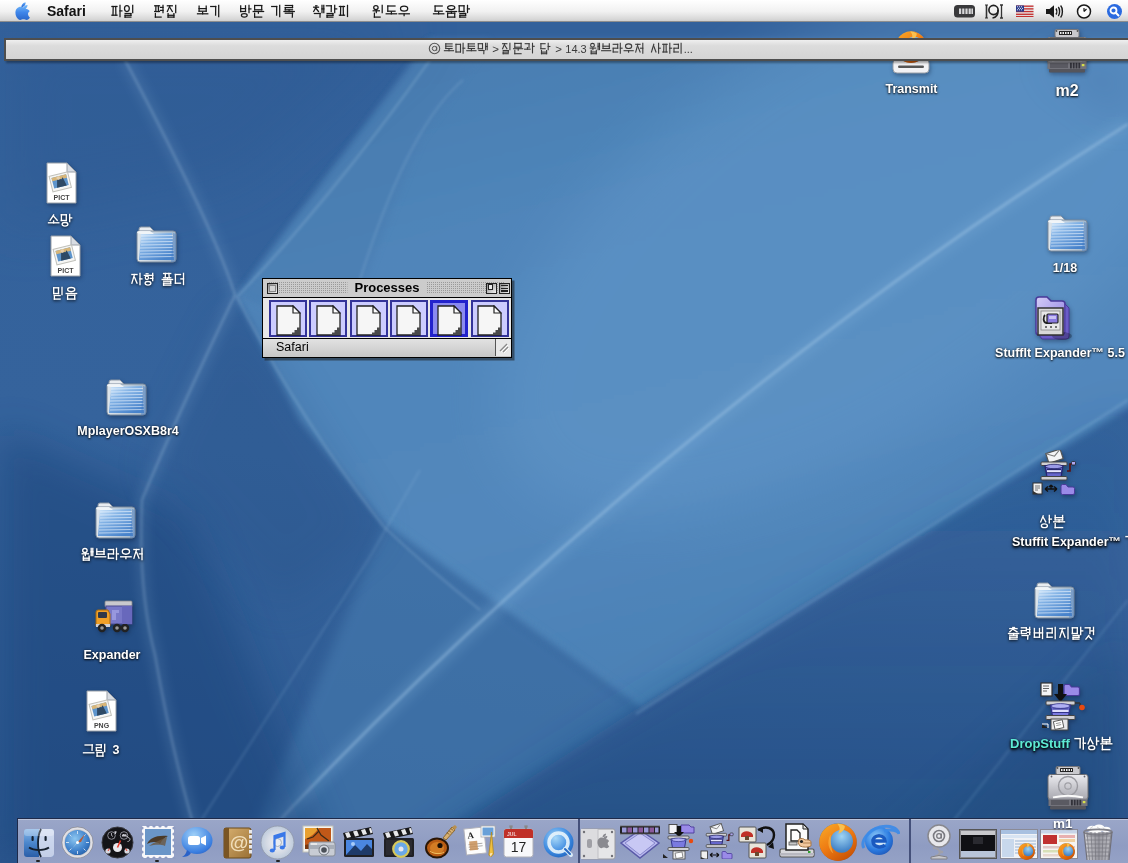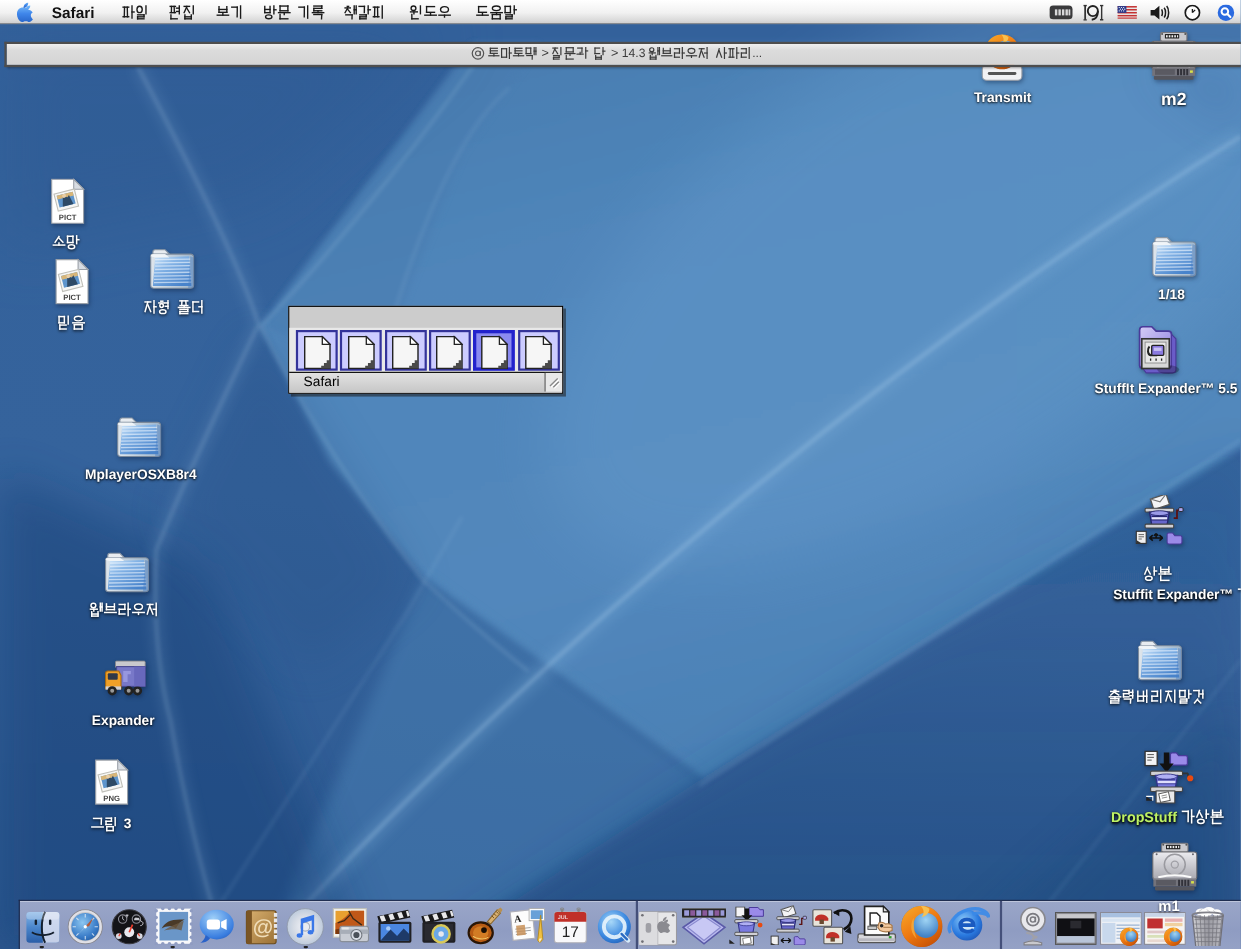--- a/index.html
+++ b/index.html
@@ -845,21 +845,21 @@
           <line x1="65.1" y1="10.3" x2="65.1" y2="12.1"></line>
           <line x1="65.1" y1="12.1" x2="70.9" y2="12.1"></line>
           <line x1="77.2" y1="0.8" x2="82.0" y2="0.8"></line>
           <line x1="82.0" y1="0.8" x2="81.9" y2="6.5"></line>
           <line x1="85.5" y1="0.4" x2="85.5" y2="7.5"></line>
           <line x1="82.9" y1="3.9" x2="85.5" y2="3.9"></line>
           <line x1="80.8" y1="8.5" x2="77.9" y2="12.1"></line>
           <line x1="80.8" y1="9.4" x2="83.6" y2="12.1"></line>
         </g>
       </svg></div>
-    <div class="abs" style="left:1010px;top:734px;white-space:nowrap;filter:drop-shadow(0 1px 1.5px rgba(0,0,0,0.9));"><span style="color:#bef264;font-weight:bold;font-size:13px;vertical-align:middle;text-shadow:0 1px 2px rgba(0,0,0,0.85);">DropStuff </span><svg class="ko " width="40" height="13" viewBox="0 0 40 13" style="overflow:visible">
+    <div class="abs" style="left:1010px;top:734px;white-space:nowrap;filter:drop-shadow(0 1px 1.5px rgba(0,0,0,0.9));"><span style="color:#5eead4;font-weight:bold;font-size:13px;vertical-align:middle;text-shadow:0 1px 2px rgba(0,0,0,0.85);">DropStuff </span><svg class="ko " width="40" height="13" viewBox="0 0 40 13" style="overflow:visible">
         <g stroke="#ffffff" stroke-width="1.40" stroke-linecap="square" fill="#ffffff" font-family="Liberation Sans, sans-serif">
           <line x1="1.0" y1="1.6" x2="6.2" y2="1.6"></line>
           <line x1="6.2" y1="1.6" x2="6.1" y2="10.7"></line>
           <line x1="9.3" y1="0.4" x2="9.3" y2="12.0"></line>
           <line x1="9.3" y1="6.2" x2="11.4" y2="6.2"></line>
           <line x1="16.5" y1="0.8" x2="14.0" y2="6.8"></line>
           <line x1="16.5" y1="2.3" x2="19.0" y2="6.8"></line>
           <line x1="22.6" y1="0.4" x2="22.6" y2="7.8"></line>
           <line x1="22.6" y1="4.1" x2="24.6" y2="4.1"></line>
           <ellipse cx="17.7" cy="10.7" rx="3.0" ry="1.9" fill="none"></ellipse>
@@ -989,20 +989,35 @@
           <line x1="79.8" y1="5.2" x2="81.6" y2="5.2"></line>
           <line x1="84.0" y1="1.3" x2="88.4" y2="1.3"></line>
           <line x1="88.4" y1="1.3" x2="88.4" y2="5.2"></line>
           <line x1="88.4" y1="5.2" x2="84.0" y2="5.2"></line>
           <line x1="84.0" y1="5.2" x2="84.0" y2="9.0"></line>
           <line x1="84.0" y1="9.0" x2="88.4" y2="9.0"></line>
           <line x1="91.1" y1="0.3" x2="91.1" y2="10.1"></line>
         </g>
       </svg><span style="vertical-align:middle;">...</span></div>
     <div class="abs" style="left:262px;top:278px;width:248px;height:78px;background:#ccc;border:1px solid #000;box-shadow:2.5px 2.5px 0 rgba(30,30,30,0.55);">
+<div class="abs" style="left:0;top:0;right:0;height:18px;border-bottom:1px solid #000;background:#ccc;">
+<div class="abs" style="left:6px;right:6px;top:3px;bottom:3px;background-image:radial-gradient(circle at 0.5px 0.5px,#9a9a9a 0.65px,rgba(0,0,0,0) 0.75px);background-size:2px 2px;"></div>
+<div class="abs" style="left:50%;top:0;transform:translateX(-50%);background:#ccc;padding:0 7px;font-size:13px;font-weight:bold;color:#000;line-height:18px;">Processes</div>
+<div class="abs" style="left:4px;top:3.5px;width:9px;height:9px;background:linear-gradient(135deg,#8a8a8a,#f2f2f2);border:1px solid #222;">
+          <div class="abs" style="left:1px;top:1px;width:5px;height:5px;background:#d4d4d4;border:1px solid #888;"></div>
+        </div>
+<div class="abs" style="right:14px;top:3.5px;width:9px;height:9px;background:linear-gradient(135deg,#8a8a8a,#f2f2f2);border:1px solid #222;">
+          <div class="abs" style="left:0.5px;top:0.5px;width:3.5px;height:3.5px;border:1px solid #222;background:#e8e8e8;"></div>
+        </div>
+<div class="abs" style="right:1.5px;top:3.5px;width:9px;height:9px;background:linear-gradient(135deg,#8a8a8a,#f2f2f2);border:1px solid #222;">
+          <div style="margin:1.5px 1px;height:1.2px;background:#222"></div>
+          <div style="margin:1.5px 1px;height:1.2px;background:#222"></div>
+          <div style="margin:1.5px 1px;height:1.2px;background:#222"></div>
+        </div>
+</div>
 <div class="abs" style="left:0;top:19px;right:0;height:40px;background:#e8e8e8;padding:0;">
         <div class="abs" style="left:6.0px;top:1.5px;width:38px;height:37px;box-sizing:border-box;border:2px solid #333399;background:#ccccff;text-align:center;padding-top:3px;"><svg width="25" height="31" viewBox="0 0 25 31">
             <path d="M1 1 L17 1 L24 8 L24 30 L1 30 Z" fill="#f6f6f6" stroke="#222" stroke-width="1.3"></path>
             <path d="M17 1 L17 8 L24 8 Z" fill="#fff" stroke="#222" stroke-width="1.2"></path>
             <path d="M24 30 L16 30 L16 27.5 L18.5 27.5 L18.5 25 L21 25 L21 22.5 L24 22.5 Z" fill="#4a4a4a"></path>
           </svg></div>
         <div class="abs" style="left:46.3px;top:1.5px;width:38px;height:37px;box-sizing:border-box;border:2px solid #333399;background:#ccccff;text-align:center;padding-top:3px;"><svg width="25" height="31" viewBox="0 0 25 31">
             <path d="M1 1 L17 1 L24 8 L24 30 L1 30 Z" fill="#f6f6f6" stroke="#222" stroke-width="1.3"></path>
             <path d="M17 1 L17 8 L24 8 Z" fill="#fff" stroke="#222" stroke-width="1.2"></path>
             <path d="M24 30 L16 30 L16 27.5 L18.5 27.5 L18.5 25 L21 25 L21 22.5 L24 22.5 Z" fill="#4a4a4a"></path>

